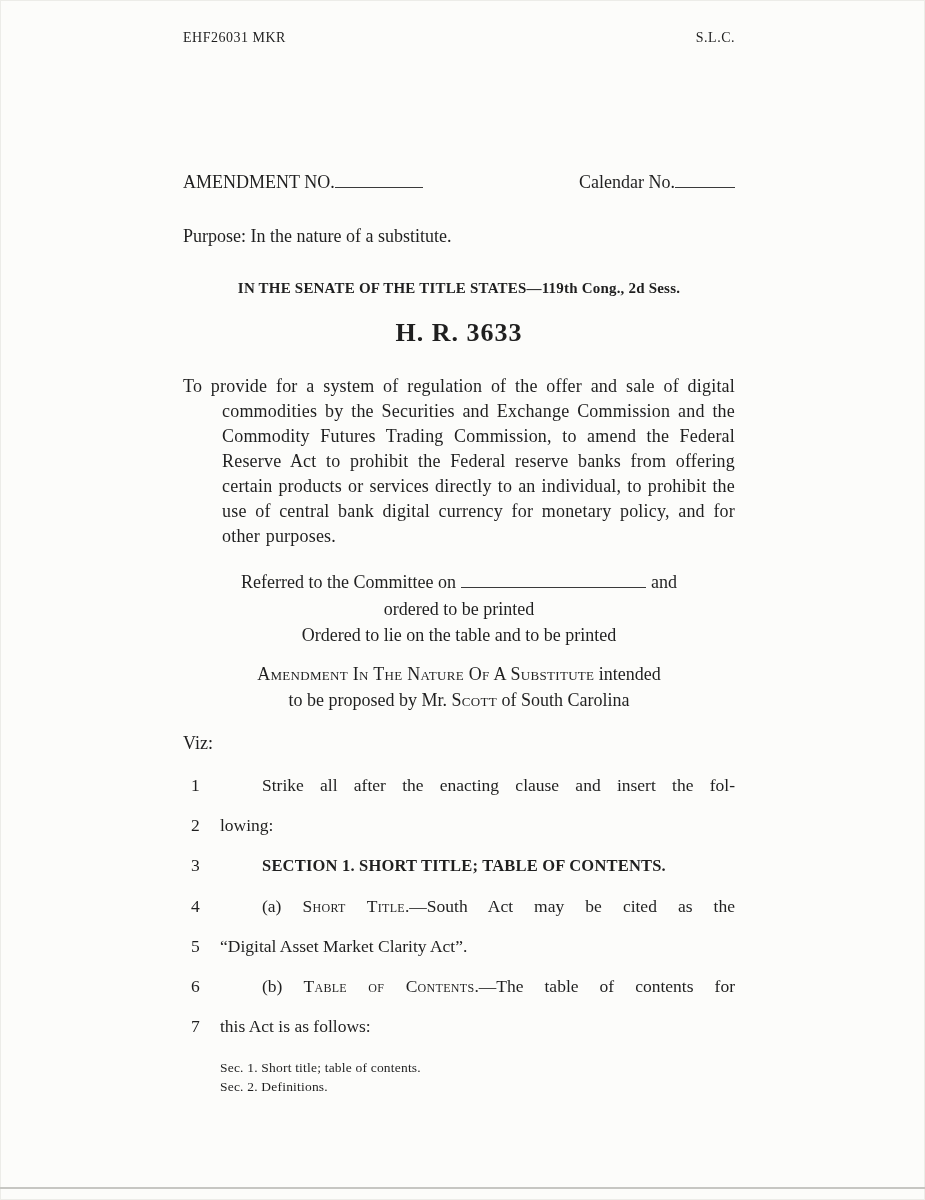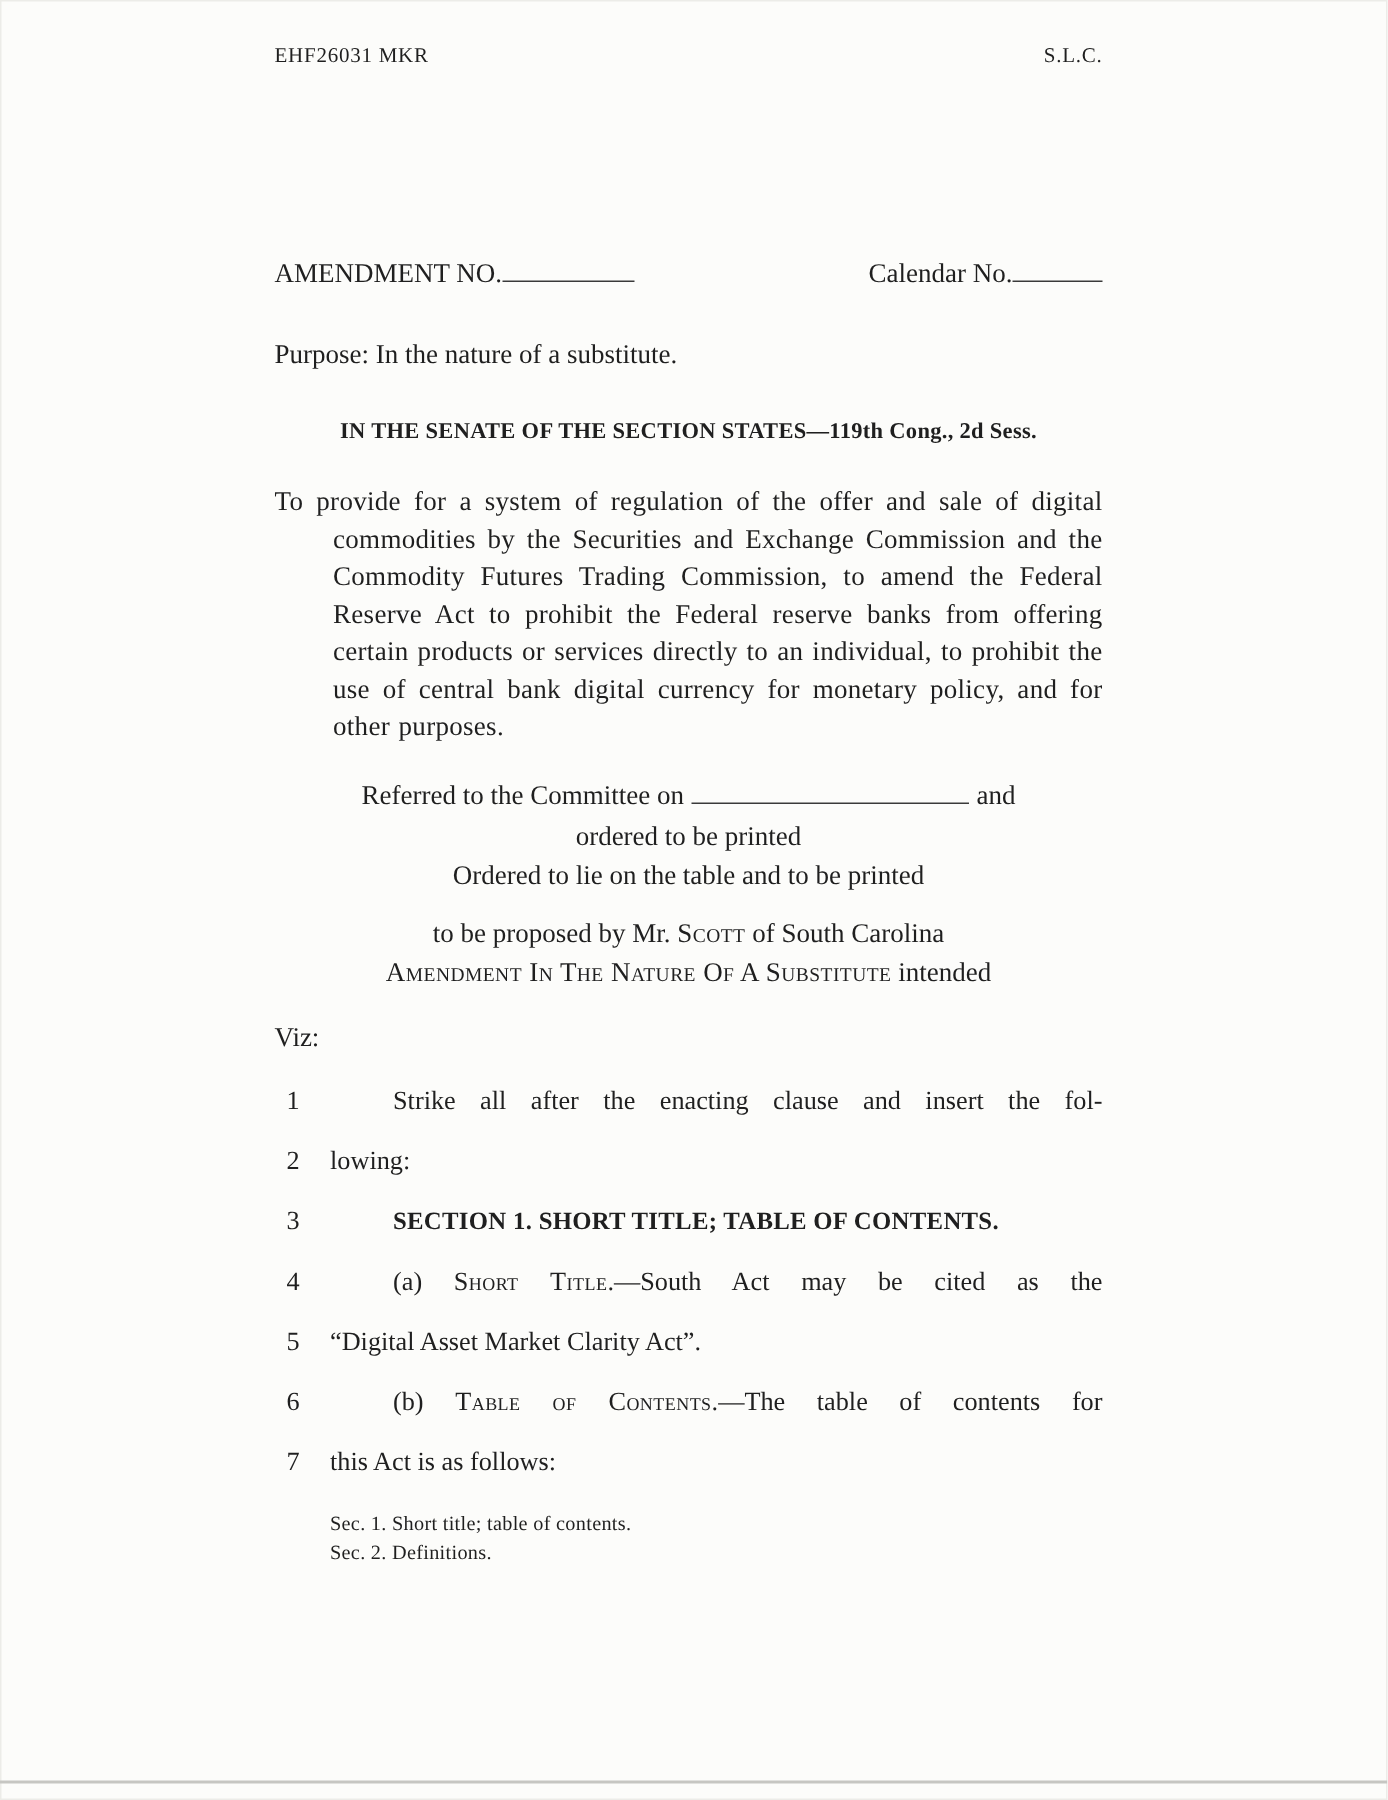--- a/index.html
+++ b/index.html
@@ -96,37 +96,38 @@
       <span>
         <span>AMENDMENT NO.</span><span class="blank blank-amendment"></span>
       </span>
       <span>
         <span>Calendar No.</span><span class="blank blank-calendar"></span>
       </span>
     </div>
 
     <div class="purpose">Purpose: In the nature of a substitute.</div>
 
-    <div class="senate">IN THE SENATE OF THE SECTION STATES—119th Cong., 2d Sess.</div>
+    <div class="senate">IN THE SENATE OF THE TITLE STATES—119th Cong., 2d Sess.</div>
 
+    <div class="billno">H. R. 3633</div>
 
     <div class="longtitle">To provide for a system of regulation of the offer and sale of digital commodities by the Securities and Exchange Commission and the Commodity Futures Trading Commission, to amend the Federal Reserve Act to prohibit the Federal reserve banks from offering certain products or services directly to an individual, to prohibit the use of central bank digital currency for monetary policy, and for other purposes.</div>
 
     <div class="referred">
       <div>
         <span>Referred to the Committee on</span><span class="blank blank-committee"></span><span>and</span>
       </div>
       <div>ordered to be printed</div>
     </div>
 
     <div class="lieline">Ordered to lie on the table and to be printed</div>
 
     <div class="intent">
+      <div><span class="seg-smallcaps">Amendment In The Nature Of A Substitute</span><span class="seg-normal"> intended</span></div>
       <div><span class="seg-normal">to be proposed by Mr. </span><span class="seg-smallcaps">Scott</span><span class="seg-normal"> of South Carolina</span></div>
-      <div><span class="seg-smallcaps">Amendment In The Nature Of A Substitute</span><span class="seg-normal"> intended</span></div>
     </div>
 
     <div class="viz">Viz:</div>
 
     <div class="bill-lines">
         <div class="bline justify">
           <span class="lnum">1</span>
           <div class="ltext indent"><span class="seg-normal">Strike all after the enacting clause and insert the fol-</span></div>
         </div>
         <div class="bline">

